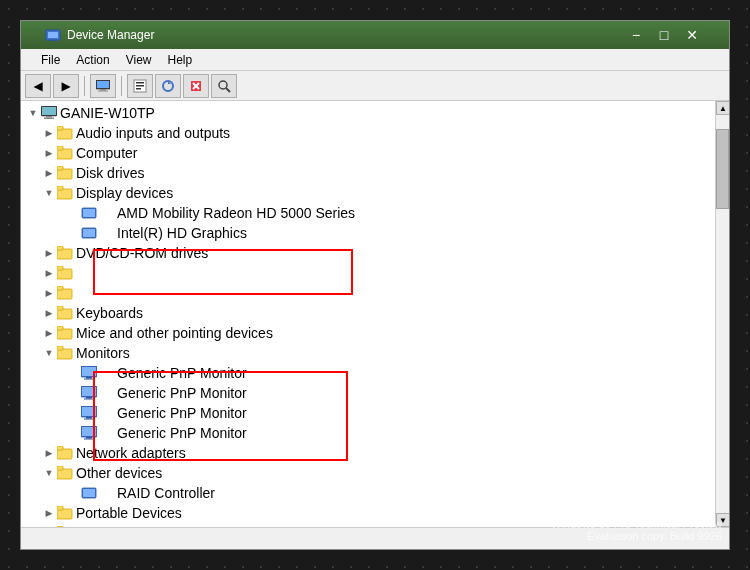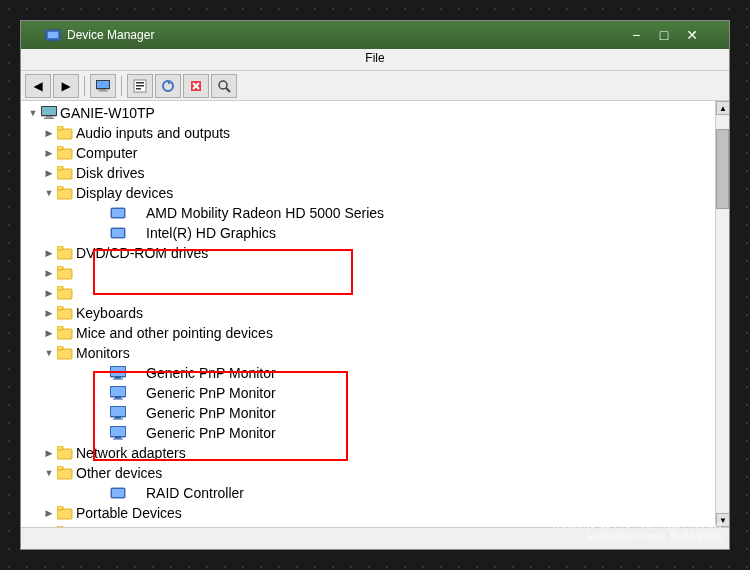--- a/index.html
+++ b/index.html
@@ -74,21 +74,20 @@
     }
 
     
     .menu-bar {
       background: #f0f0f0;
       height: 22px;
       display: flex;
       align-items: center;
       padding: 0 12px;
       border-bottom: 1px solid #ccc;
-      flex-direction: column;
     }
     .menu-item {
       padding: 2px 8px;
       cursor: pointer;
       font-size: 12px;
     }
 
     
     .toolbar {
       background: #f0f0f0;
@@ -191,21 +190,21 @@
       align-items: center;
       justify-content: center;
     }
     .item-label {
       font-size: 14px;
     }
 
     
     .indent-0 { padding-left: 4px; }
     .indent-1 { padding-left: 20px; }
-    .indent-2 { padding-left: 56px; gap: 17px; }
+    .indent-2 { padding-left: 27px; gap: 17px; }
 
     
     .highlight-box {
       position: absolute;
       border: 2px solid red;
       pointer-events: none;
       z-index: 10;
     }
 
     
@@ -255,21 +254,21 @@
     <div class="title-bar-buttons">
       <button class="tb-btn">−</button>
       <button class="tb-btn">□</button>
       <button class="tb-btn close">✕</button>
     </div>
   </div>
 
   <div class="menu-bar">
     <span class="menu-item">File</span>
     <span class="menu-item">Action</span>
-    <span class="menu-item">Disk</span>
+    <span class="menu-item">View</span>
     <span class="menu-item">Help</span>
   </div>
 
   <div class="toolbar">
     <button class="tool-btn">◀</button>
     <button class="tool-btn">▶</button>
     <div class="tool-separator"></div>
     <button class="tool-btn">
       <svg width="14" height="12" viewBox="0 0 14 12">
         <rect x="0" y="0" width="14" height="9" fill="#444" stroke="#222" stroke-width="0.5"></rect>

